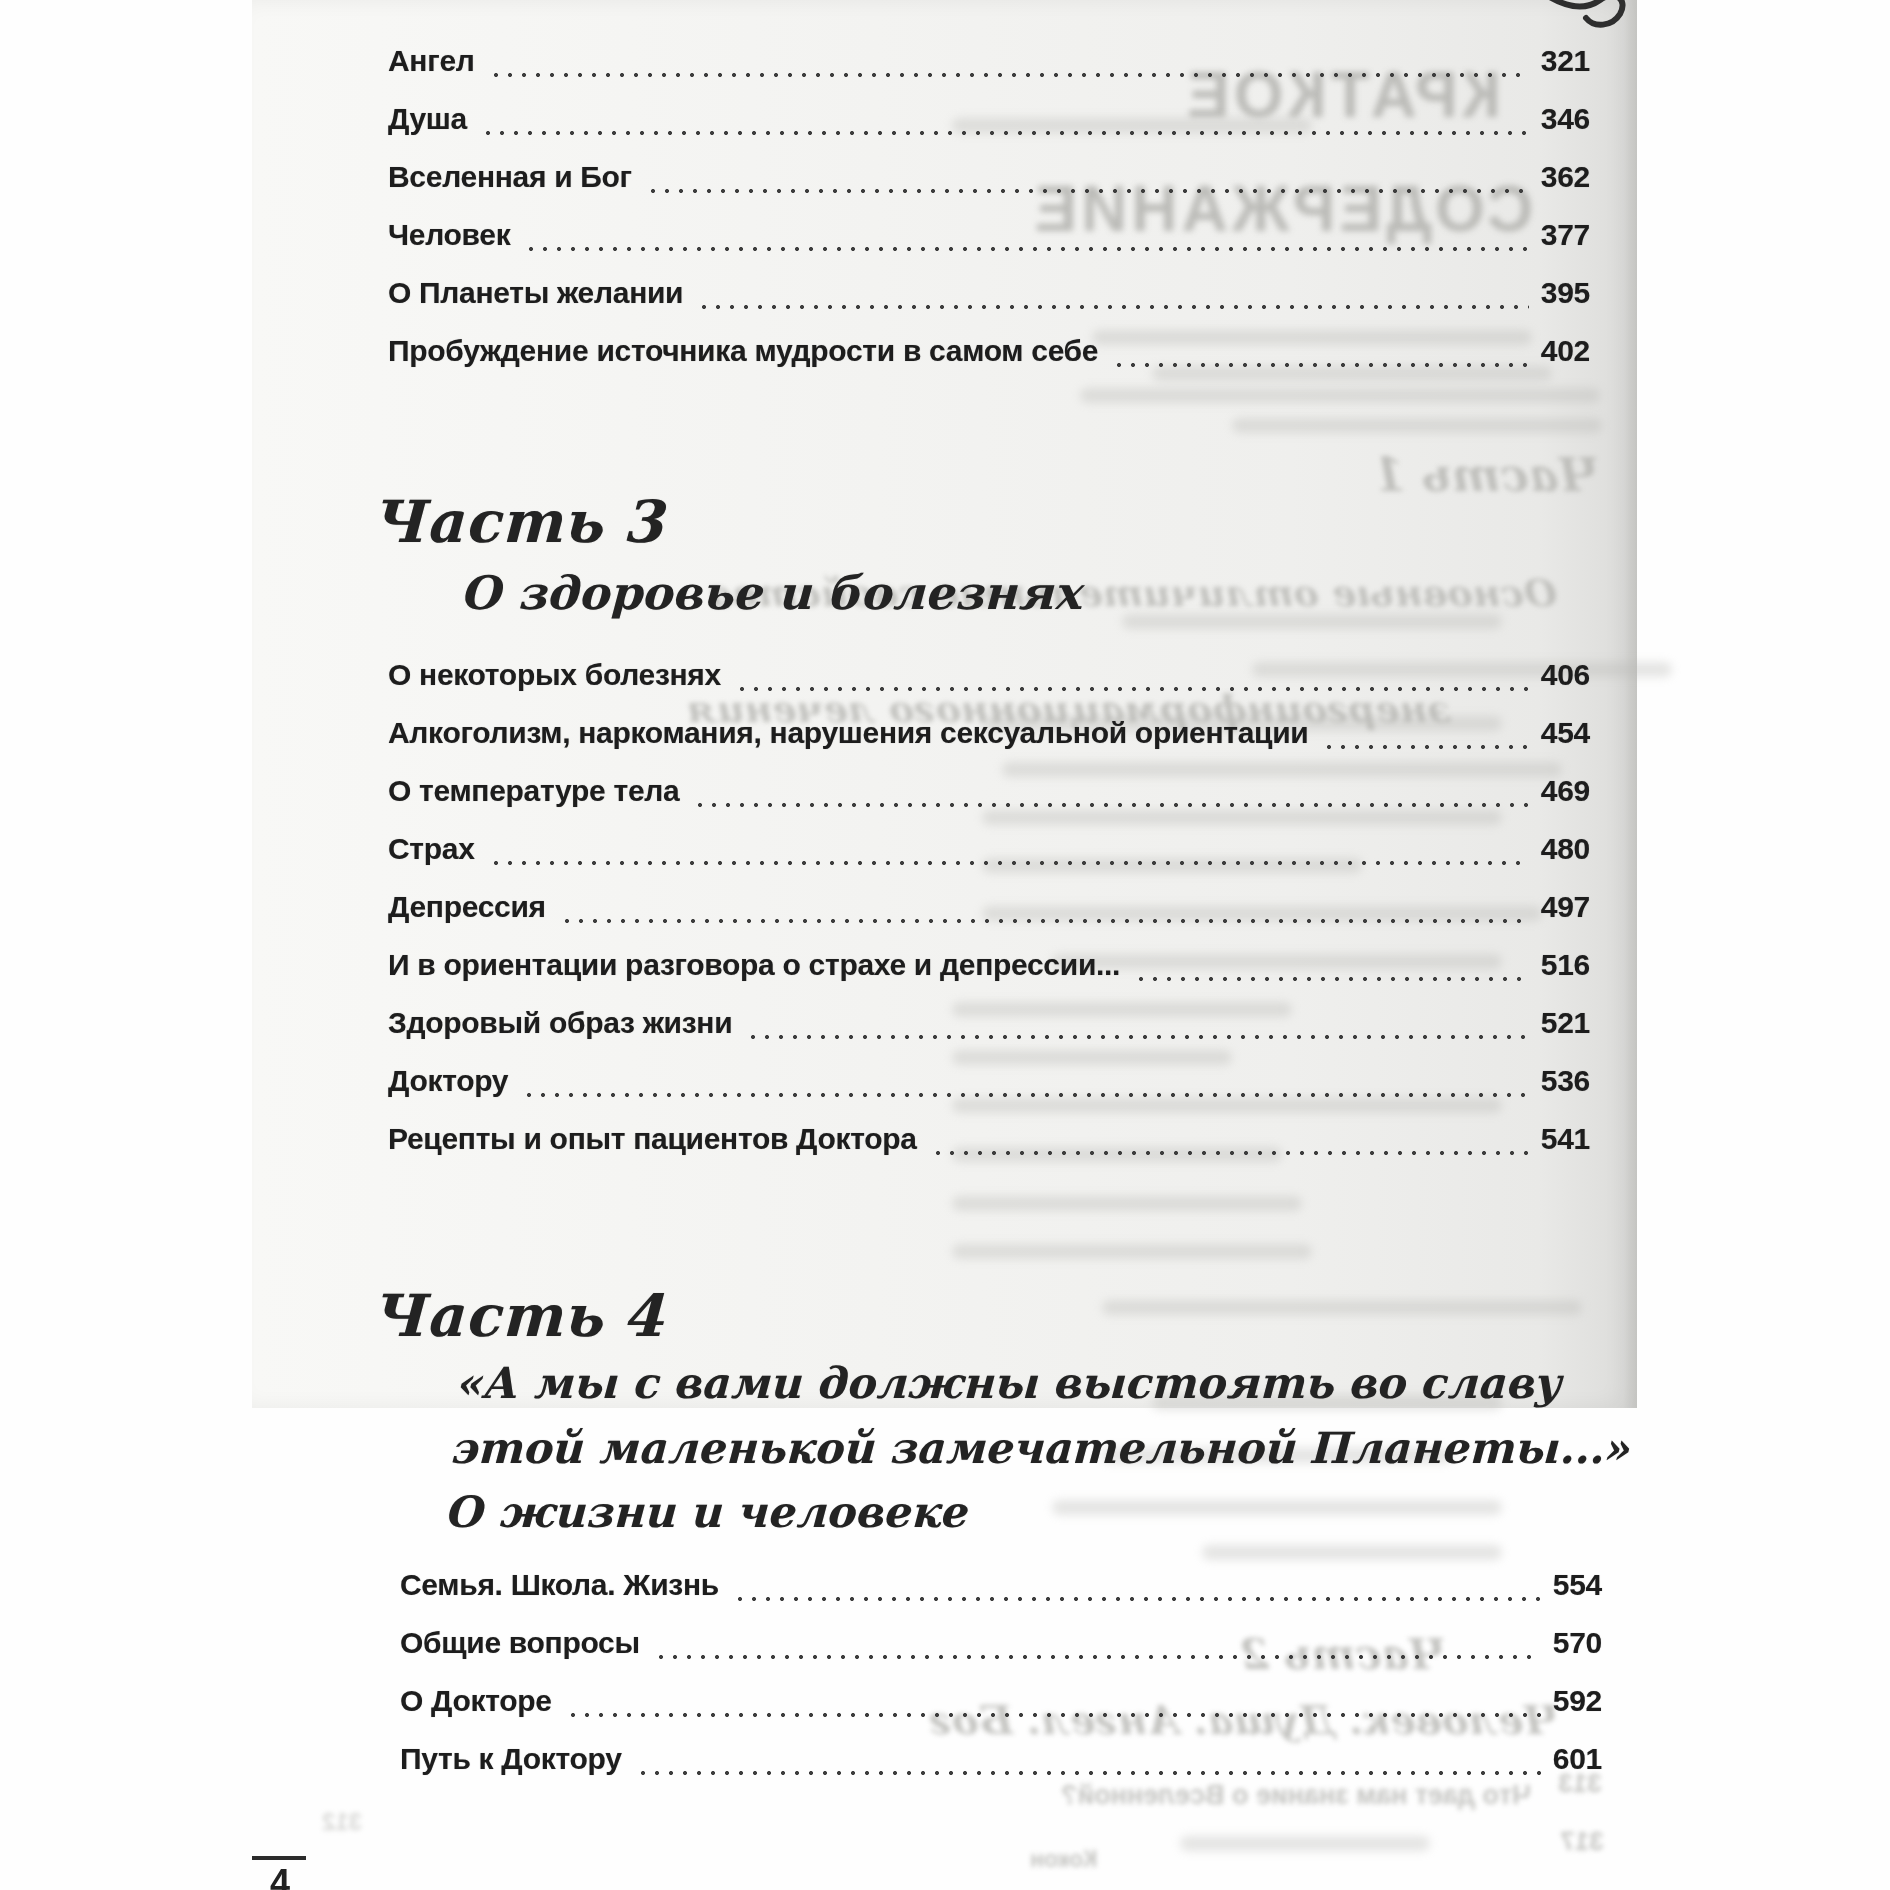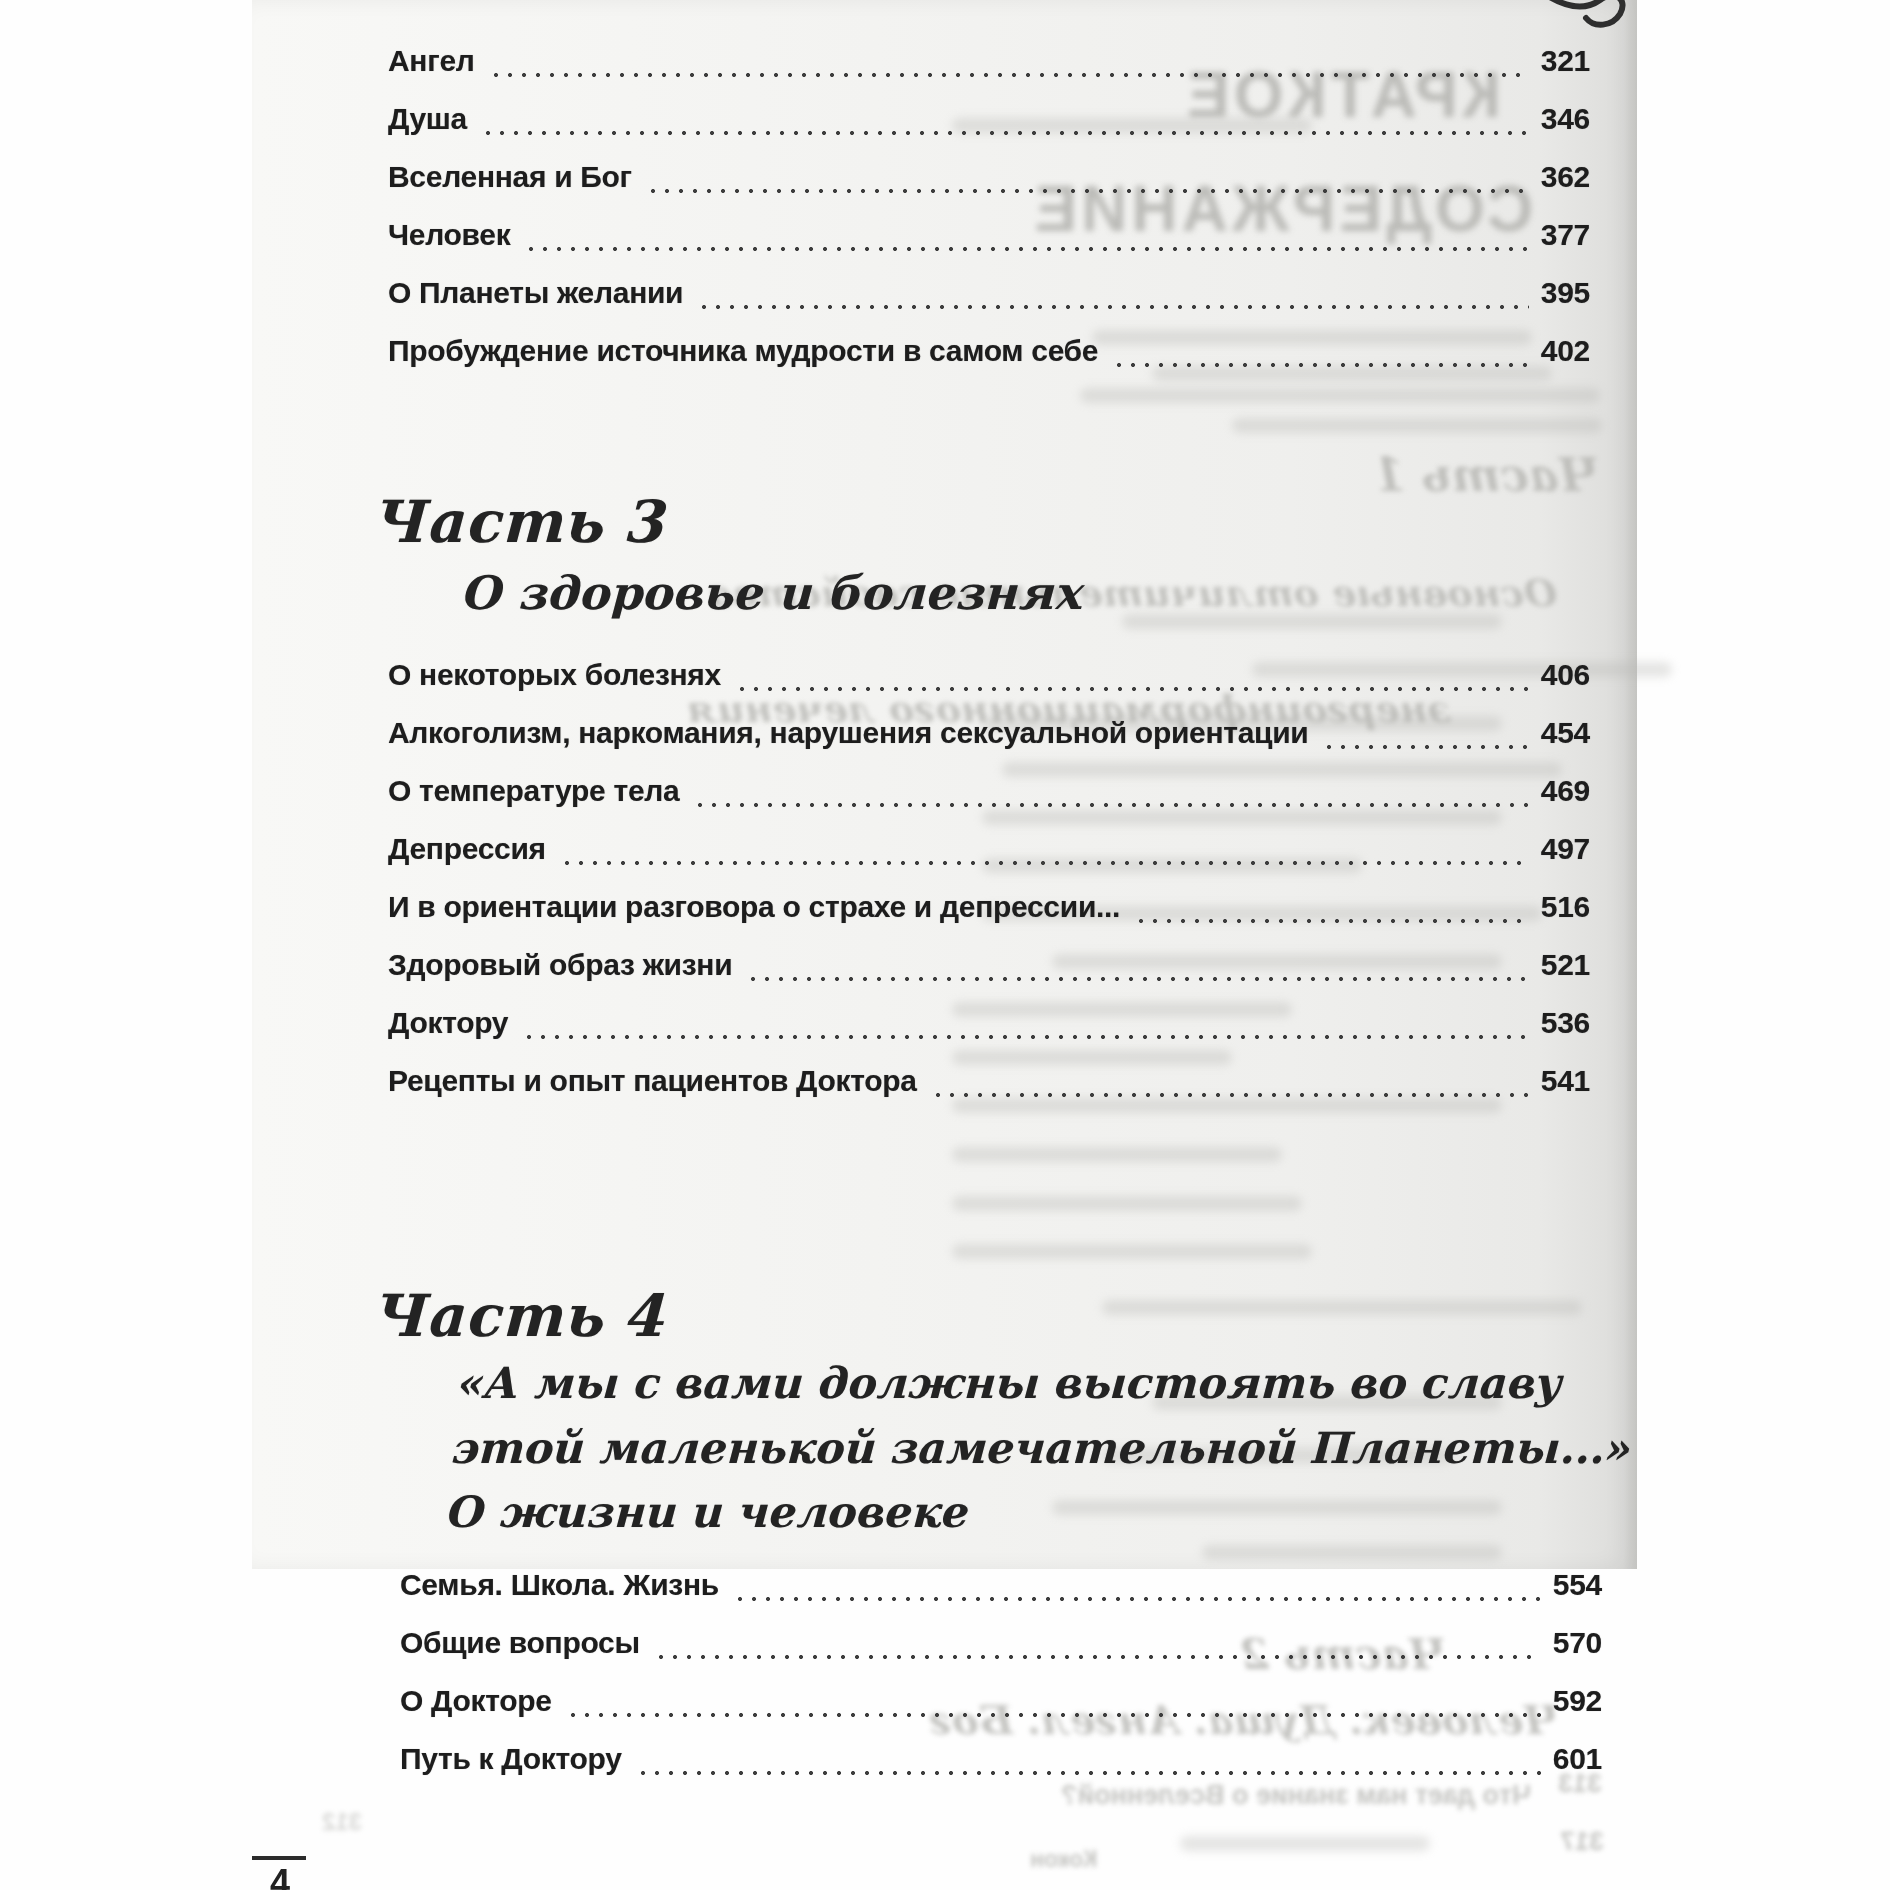--- a/index.html
+++ b/index.html
@@ -1,18 +1,18 @@
 <!DOCTYPE html>
 <html><head>
 <meta charset="utf-8">
 <style>
   html,body{margin:0;padding:0;background:#ffffff;}
   .photo{position:relative;width:1890px;height:1890px;background:#fefefe;overflow:hidden;
          font-family:"Liberation Sans",sans-serif;}
-  .page{position:absolute;left:252px;top:0;width:1385px;height:1569px;
+  .page{position:absolute;left:252px;top:0;width:1385px;height:1408px;
         background:linear-gradient(to right,#f8f8f6 0%,#f3f3f1 45%,#efefed 75%,#e9e9e7 93%,#dddddb 99%,#cfcfcc 100%);
         box-shadow:inset -14px 0 22px rgba(0,0,0,0.06);}
   
   .row{display:flex;align-items:baseline;height:34px;margin-bottom:24px;
        font-size:30px;font-weight:bold;color:#1d1d1d;letter-spacing:-0.3px;
        text-shadow:0 0 1px rgba(40,40,40,0.35);}
   .row .t{white-space:nowrap;}
   .row .leader{flex:1;align-self:stretch;margin:0 12px 0 14px;
        background-image:radial-gradient(circle,#3d3d3d 1.7px,rgba(0,0,0,0) 2.3px);
        background-size:14px 6px;background-repeat:repeat-x;background-position:0 bottom;}
@@ -134,20 +134,25 @@
         <span class="t">Алкоголизм, наркомания, нарушения сексуальной ориентации</span>
         <span class="leader"></span>
         <span class="n">454</span>
       </div>
       <div class="row">
         <span class="t">О температуре тела</span>
         <span class="leader"></span>
         <span class="n">469</span>
       </div>
       <div class="row">
+        <span class="t">Страх</span>
+        <span class="leader"></span>
+        <span class="n">480</span>
+      </div>
+      <div class="row">
         <span class="t">Депрессия</span>
         <span class="leader"></span>
         <span class="n">497</span>
       </div>
       <div class="row">
         <span class="t">И в ориентации разговора о страхе и депрессии...</span>
         <span class="leader"></span>
         <span class="n">516</span>
       </div>
       <div class="row">

